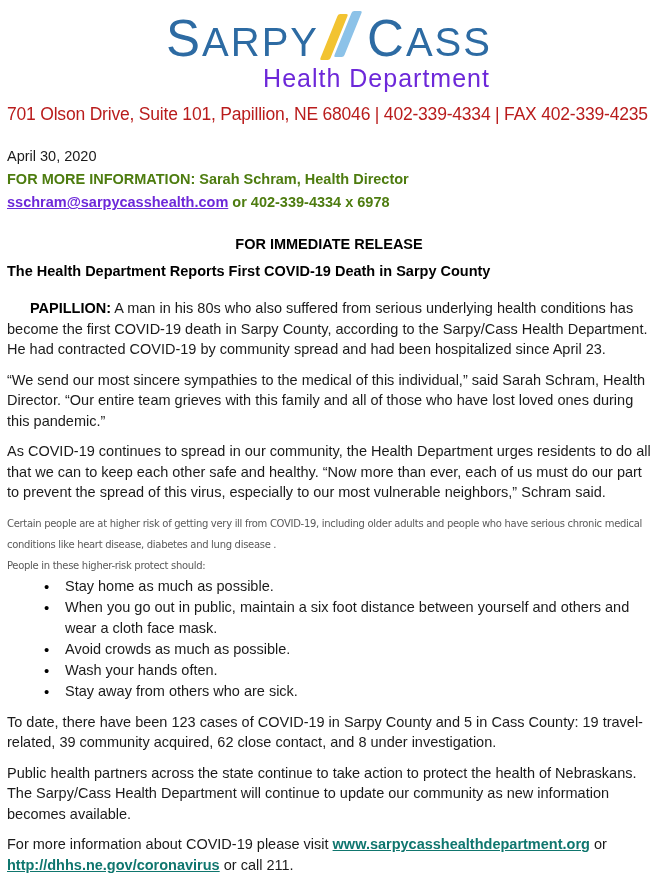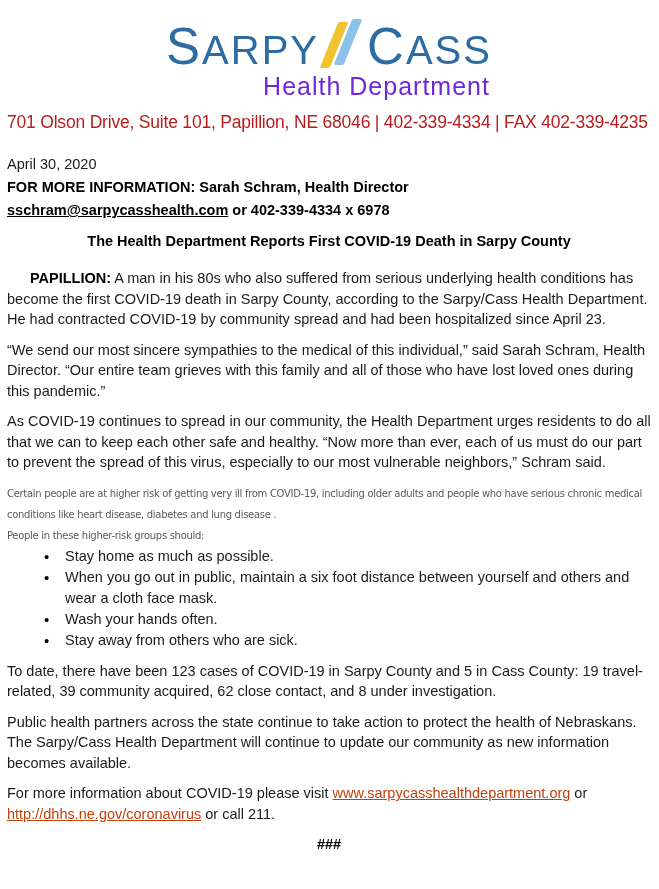--- a/index.html
+++ b/index.html
@@ -8,21 +8,21 @@
     width: 659px;
     height: 889px;
     overflow: hidden;
     font-family: "Liberation Sans", sans-serif;
     color: #1b1b1b;
   }
   .page {
     width: 659px;
     height: 750px;
     background: #ffffff;
-    padding: 22px 8px 0 7px;
+    padding: 14px 8px 0 7px;
   }
 
   
   .letterhead { text-align: center; }
   .logo { display: inline-block; text-align: right; }
   .logo-row1 {
     display: flex;
     align-items: flex-end;
     justify-content: center;
     color: #2d6ba3;
@@ -59,39 +59,39 @@
     margin-top: 11px;
     text-align: left;
     font-size: 17.5px;
     letter-spacing: -0.2px;
     color: #b91c1c;
     white-space: nowrap;
   }
 
   
   .meta { margin-top: 20px; font-size: 14.5px; line-height: 23px; }
-  .meta .bold { font-weight: bold; color: #000000; }
+  .meta .bold { font-weight: bold; color: #4d7c0f; }
   .email-link {
-    color: #000000;
+    color: #6d28d9;
     font-weight: bold;
     text-decoration: underline;
     cursor: pointer;
   }
 
   
   .banner {
     margin-top: 22px;
     text-align: center;
     font-weight: bold;
     color: #000;
     font-size: 14.5px;
   }
   .headline {
     margin-top: 11px;
-    text-align: center;
+    text-align: left;
     font-weight: bold;
     color: #000;
     font-size: 14.5px;
   }
 
   
   .body-text { margin-top: 19px; font-size: 14.5px; line-height: 20.5px; }
   .para { margin-bottom: 10px; }
   .para .lead { font-weight: bold; color: #000; margin-left: 23px; }
   .para-risk {
@@ -113,21 +113,21 @@
     line-height: 21px;
   }
   ul.precautions li::before {
     content: "\2022";
     position: absolute;
     left: 37px;
     top: 0;
     font-size: 15px;
     color: #000;
   }
-  .doc-link { color: #c2410c; text-decoration: underline; cursor: pointer; }
+  .doc-link { color: #0f766e; text-decoration: underline; cursor: pointer; font-weight: bold; }
   .end-mark {
     text-align: center;
     font-weight: bold;
     color: #000;
     font-size: 14.5px;
     margin-top: 7px;
   }
 </style>
 </head>
 <body>
@@ -148,38 +148,40 @@
     </div>
     <div class="address-line">701 Olson Drive, Suite 101, Papillion, NE 68046  | 402-339-4334  | FAX 402-339-4235</div>
   </header>
 
   <section class="meta">
     <div>April 30, 2020</div>
     <div class="bold">FOR MORE INFORMATION: Sarah Schram, Health Director</div>
     <div><span class="email-link">sschram@sarpycasshealth.com</span><span class="bold"> or 402-339-4334 x 6978</span></div>
   </section>
 
+  <div class="banner">FOR IMMEDIATE RELEASE</div>
   <div class="headline">The Health Department Reports First COVID-19 Death in Sarpy County</div>
 
   <section class="body-text">
 
     <p class="para"><span class="lead">PAPILLION:</span><span> A man in his 80s who also suffered from serious underlying health conditions has become the first COVID-19 death in Sarpy County, according to the Sarpy/Cass Health Department. He had contracted COVID-19 by community spread and had been hospitalized since April 23.</span></p>
 
     <p class="para">“We send our most sincere sympathies to the medical of this individual,” said Sarah Schram, Health Director. “Our entire team grieves with this family and all of those who have lost loved ones during this pandemic.”</p>
 
     <p class="para">As COVID-19 continues to spread in our community, the Health Department urges residents to do all that we can to keep each other safe and healthy.  “Now more than ever, each of us must do our part to prevent the spread of this virus, especially to our most vulnerable neighbors,” Schram said.</p>
 
     <div class="para para-risk">
       <div>Certain people are at higher risk of getting very ill from COVID-19, including older adults and people who have serious chronic medical conditions like heart disease, diabetes and lung disease .</div>
-      <div>People in these higher-risk groups should:</div>
+      <div>People in these higher-risk protect should:</div>
     </div>
 
     <ul class="precautions">
       <li>Stay home as much as possible.</li>
       <li>When you go out in public, maintain a six foot distance between yourself and others and wear a cloth face mask.</li>
+      <li>Avoid crowds as much as possible.</li>
       <li>Wash your hands often.</li>
       <li>Stay away from others who are sick.</li>
     </ul>
 
     <p class="para">To date, there have been 123 cases of COVID-19 in Sarpy County and 5 in Cass County: 19 travel-related, 39 community acquired, 62 close contact, and 8 under investigation.</p>
 
     <p class="para">Public health partners across the state continue to take action to protect the health of Nebraskans. The Sarpy/Cass Health Department will continue to update our community as new information becomes available.</p>
 
     <p class="para"><span>For more information about COVID-19 please visit </span><span class="doc-link">www.sarpycasshealthdepartment.org</span><span> or </span><span class="doc-link">http://dhhs.ne.gov/coronavirus</span><span> or call 211.</span></p>
 

